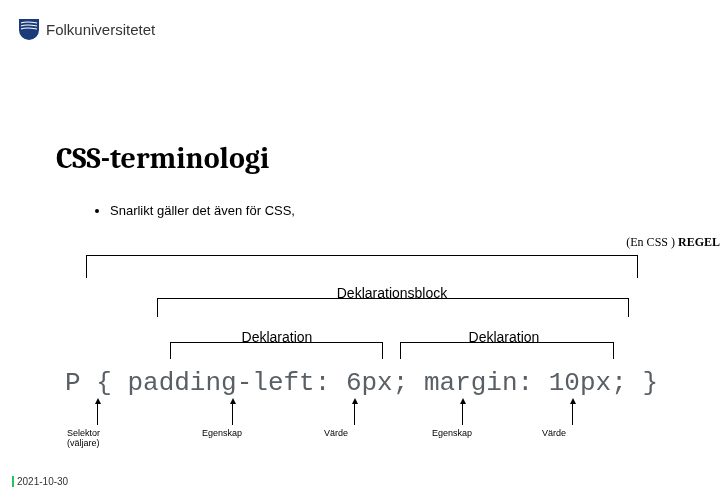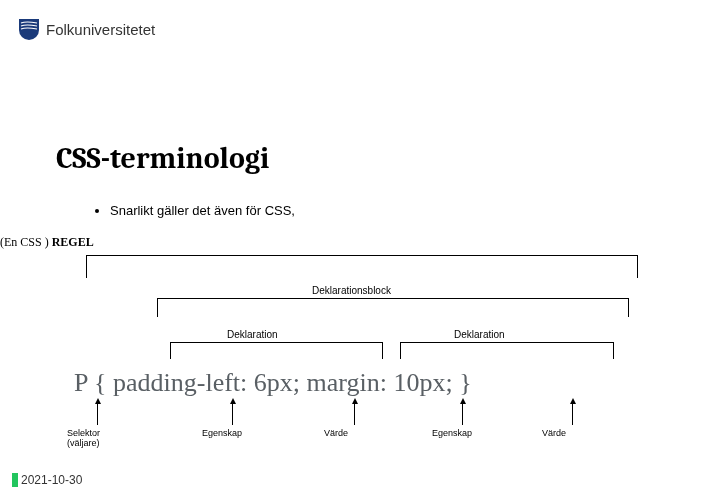--- a/index.html
+++ b/index.html
@@ -52,64 +52,64 @@
   }
   .bullets li {
     list-style: disc;
     margin-left: 0;
   }
   .regel-line {
     position: absolute;
     top: 235px;
     left: 0;
     width: 720px;
-    text-align: left;
+    text-align: right;
     font-family: Georgia, "Times New Roman", serif;
     font-size: 12px;
   }
   .regel-line .regel-word {
     font-weight: 700;
   }
   .date {
     position: absolute;
     left: 12px;
     bottom: 14px;
-    font-size: 12px;
+    font-size: 10px;
     color: #333;
-    border-left: 6px solid #22c55e;
+    border-left: 2px solid #22c55e;
     padding-left: 3px;
   }
   
   .diagram {
     position: absolute;
     top: 250px;
     left: 62px;
     width: 596px;
     height: 210px;
   }
   
   .bracket {
     position: absolute;
     border-top: 1px solid #000;
     border-left: 1px solid #000;
     border-right: 1px solid #000;
   }
   .br-label {
     position: absolute;
-    font-size: 10px;
-    text-align: left;
+    font-size: 14px;
+    text-align: center;
   }
   
   .code {
     position: absolute;
     top: 118px;
-    left: 12px;
+    left: 0;
     width: 100%;
-    text-align: left;
-    font-family: Liberation Serif, serif;
+    text-align: right;
+    font-family: Liberation Mono, monospace;
     font-size: 26px;
     color: #555b60;
     white-space: pre;
     letter-spacing: 0;
   }
   .code span { color: #595f64; }
   
   .arrow {
     position: absolute;
     width: 0;

